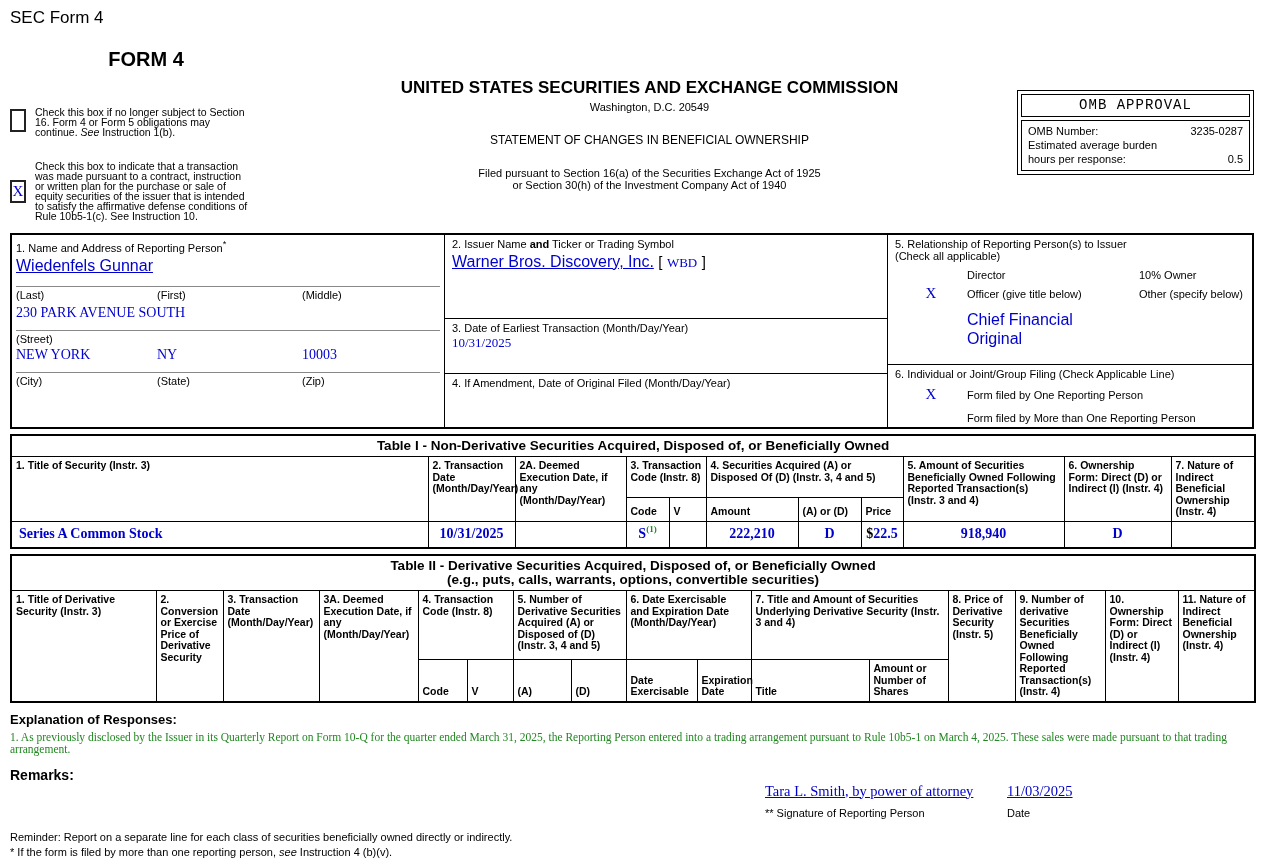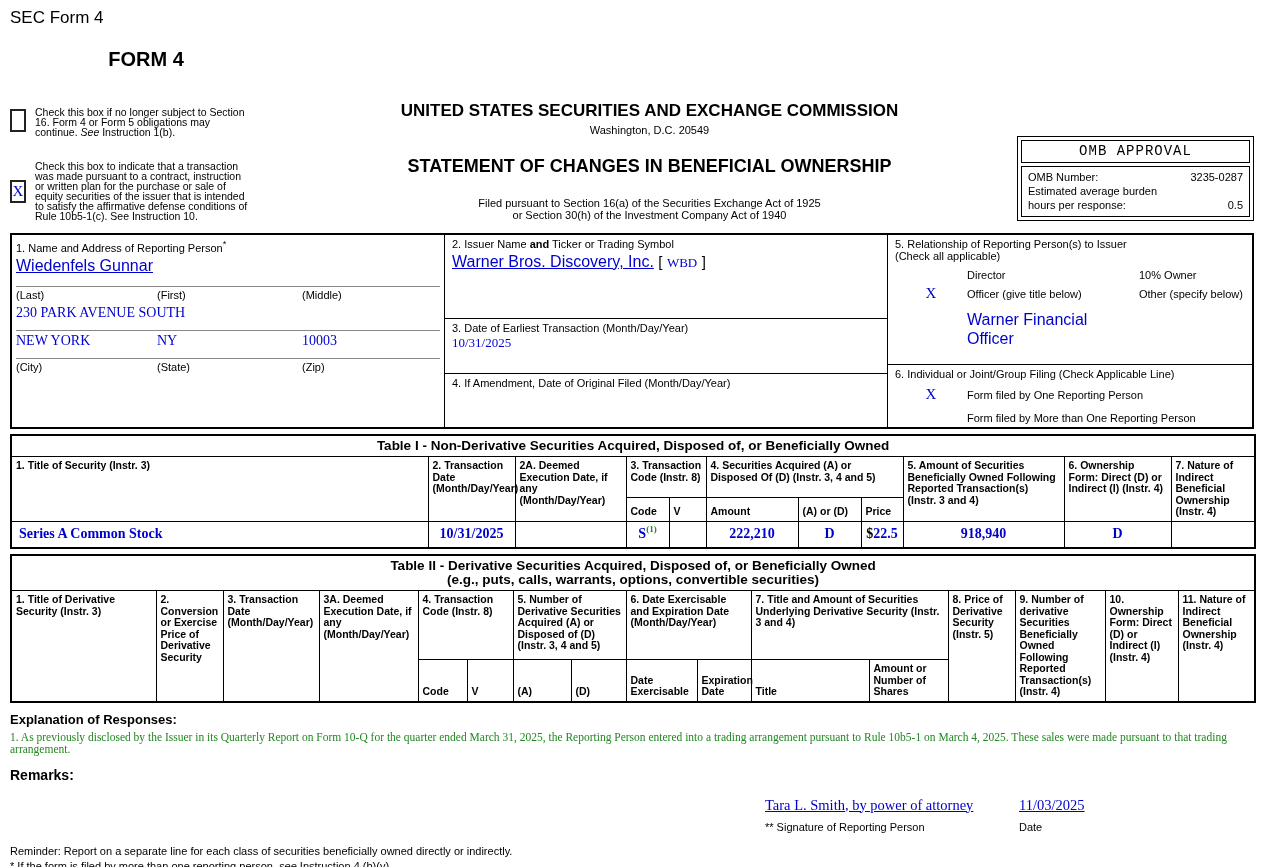--- a/index.html
+++ b/index.html
@@ -13,36 +13,36 @@
   .page { padding: 8px 10px 10px 10px; width: 1264px; }
   .blue { color: var(--link-blue, #0000cc); }
   .green { color: var(--footnote-green, #218721); }
   .serif { font-family: "Liberation Serif", serif; }
   .u { text-decoration: underline; }
   .b { font-weight: bold; }
 
   .top-label { font-size: 17px; margin-bottom: 6px; }
 
   
-  .header-row { display: flex; align-items: flex-end; }
+  .header-row { display: flex; align-items: center; }
   .header-left { width: 272px; flex: none; }
   .form-title { font-size: 20px; font-weight: bold; text-align: center; margin-top: 14px; }
   .cb-row { display: flex; gap: 9px; margin-top: 36px; }
   .cb-row.second { margin-top: 24px; }
   .cb-box {
     width: 16px; height: 23px; border: 2px solid #222; flex: none;
     display: flex; align-items: center; justify-content: center;
     font-size: 15px; align-self: center;
   }
   .cb-row.first .cb-box { align-self: flex-start; margin-top: 2px; }
   .cb-text { font-size: 10.5px; line-height: 10px; width: 214px; }
   .header-center { flex: 1; text-align: center; padding-top: 14px; }
   .commission-title { font-size: 17px; font-weight: bold; }
   .commission-city { font-size: 11px; margin-top: 3px; }
-  .statement-title { font-size: 18px; font-weight: bold; margin-top: 20px; }
+  .statement-title { font-size: 12px; font-weight: normal; margin-top: 20px; }
   .filed-lines { font-size: 11px; margin-top: 20px; line-height: 12px; }
   .header-right { width: 237px; flex: none; margin-top: 9px; }
   .omb-box { border: 1px solid #000; padding: 3px; }
   .omb-title { border: 1px solid #000; text-align: center; font-size: 14px; letter-spacing: 1px; padding: 2px 0 3px; font-family: Liberation Mono, monospace; }
   .omb-body { border: 1px solid #000; margin-top: 3px; padding: 3px 6px 4px; font-size: 11px; line-height: 14px; }
   .omb-row { display: flex; justify-content: space-between; gap: 34px; }
 
   
   .main-info { margin-top: 12px; border: 2px solid #000; display: flex; width: 1244px; }
   .mi-col1 { width: 433px; border-right: 1px solid #000; padding: 3px 4px 4px; }
@@ -87,21 +87,21 @@
     text-align: center; height: 27px; vertical-align: middle; padding: 1px 4px; font-weight: bold;
   }
   .t1 td.d.left { text-align: left; padding-left: 7px; }
   sup.fn { font-size: 9px; vertical-align: super; line-height: 0; }
   .t2 th.h.tall { height: 72px; }
 
   
   .expl-heading { font-size: 13px; font-weight: bold; margin-top: 9px; }
   .footnote { font-family: "Liberation Serif", serif; font-size: 11.5px; margin-top: 4px; }
   .remarks-heading { font-size: 14px; font-weight: bold; margin-top: 12px; }
-  .sig-block { display: flex; gap: 14px; margin-left: 755px; margin-top: 14px; }
+  .sig-block { display: flex; gap: 2px; margin-left: 755px; }
   .sig-name-col { width: 240px; }
   .sig-date-col { width: 150px; }
   .sig-val { font-family: "Liberation Serif", serif; font-size: 14.5px; text-decoration: underline; }
   .sig-label { font-size: 11px; margin-top: 7px; }
   .footer { margin-top: 11px; font-size: 11px; line-height: 15px; }
 </style>
 </head>
 <body>
 
 <div class="page">
@@ -162,20 +162,23 @@
       <a class="rp-name blue u" href="#">Wiedenfels Gunnar</a>
       <div class="sep"></div>
       <div class="grid3">
         <span>(Last)</span>
         <span>(First)</span>
         <span>(Middle)</span>
       </div>
       <div class="addr-line serif blue">230 PARK AVENUE SOUTH</div>
       <div class="sep"></div>
       <div class="grid3">
+        <span>(Street)</span>
+      </div>
+      <div class="grid3">
         <span class="val serif blue">NEW YORK</span>
         <span class="val serif blue">NY</span>
         <span class="val serif blue">10003</span>
       </div>
       <div class="sep"></div>
       <div class="grid3">
         <span>(City)</span>
         <span>(State)</span>
         <span>(Zip)</span>
       </div>
@@ -205,21 +208,21 @@
         <div class="sec-label">5. Relationship of Reporting Person(s) to Issuer</div>
         <div class="sec-label">(Check all applicable)</div>
         <div class="rel-grid">
           <span class="xmark blue"></span>
           <span>Director</span>
           <span>10% Owner</span>
           <span class="xmark blue">X</span>
           <span>Officer (give title below)</span>
           <span>Other (specify below)</span>
           <span></span>
-          <span class="officer-title blue">Warner Financial Officer</span>
+          <span class="officer-title blue">Chief Financial Original</span>
           <span></span>
         </div>
       </div>
       <div class="mi-cell sec6">
         <div class="sec-label">6. Individual or Joint/Group Filing (Check Applicable Line)</div>
         <div class="filing-grid">
           <span class="xmark blue">X</span>
           <span>Form filed by One Reporting Person</span>
           <span></span>
           <span>Form filed by More than One Reporting Person</span>

